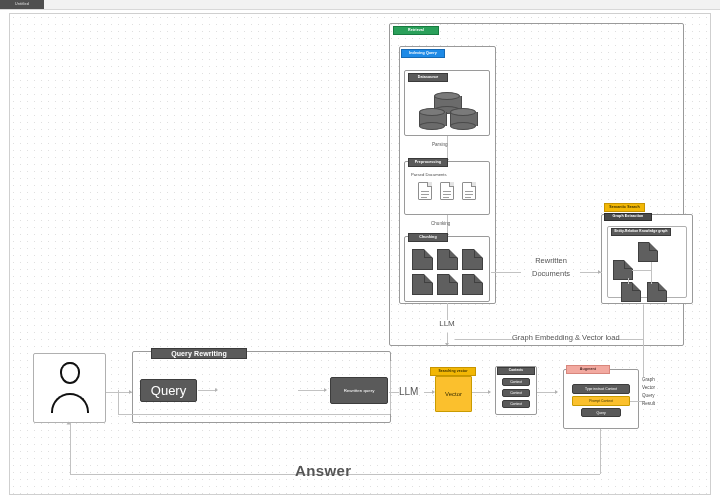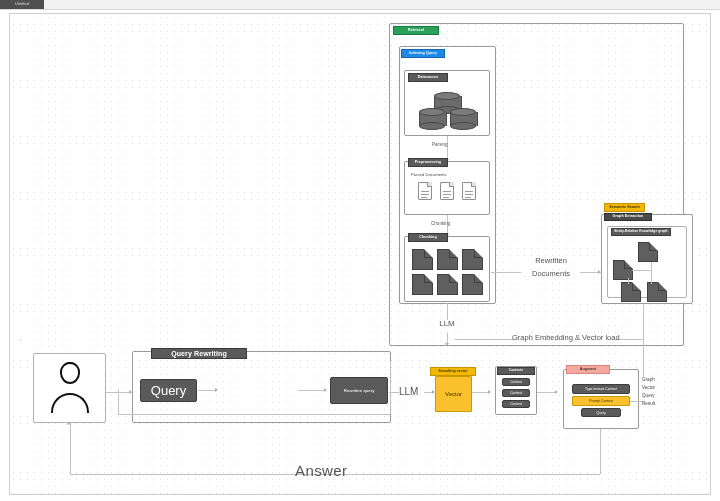--- a/index.html
+++ b/index.html
@@ -343,16 +343,16 @@
     <div class="txt" style="left:632px;top:387px;font-size:4.6px;color:#4a4a4a;">Result</div>
 
     <div class="ln lnh" style="left:620px;top:387px;width:12px;"></div>
     <div class="ln lnv" style="left:633px;top:326px;height:37px;"></div>
 
     <div class="ln lnv" style="left:590px;top:415px;height:45px;"></div>
     <div class="ln lnh" style="left:60px;top:460px;width:530px;"></div>
     <div class="ln lnv" style="left:60px;top:409px;height:51px;"></div>
     <div class="arrow left" style="left:57px;top:407px;transform:rotate(90deg);"></div>
 
-    <div class="bigtxt" style="left:285px;top:448px;">Answer</div>
+    <div class="bigtxt" style="left:285px;top:448px;font-weight:bold;">Answer</div>
 
   </div>
 </div>
 
 </body></html>

